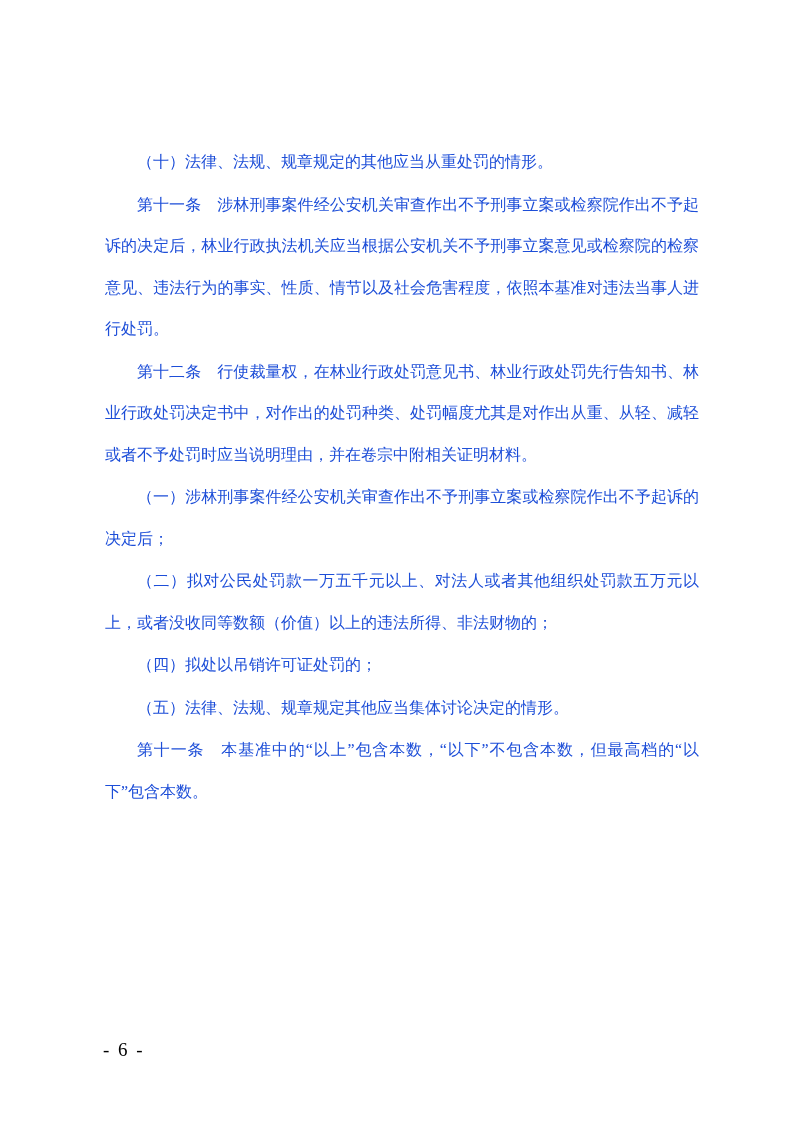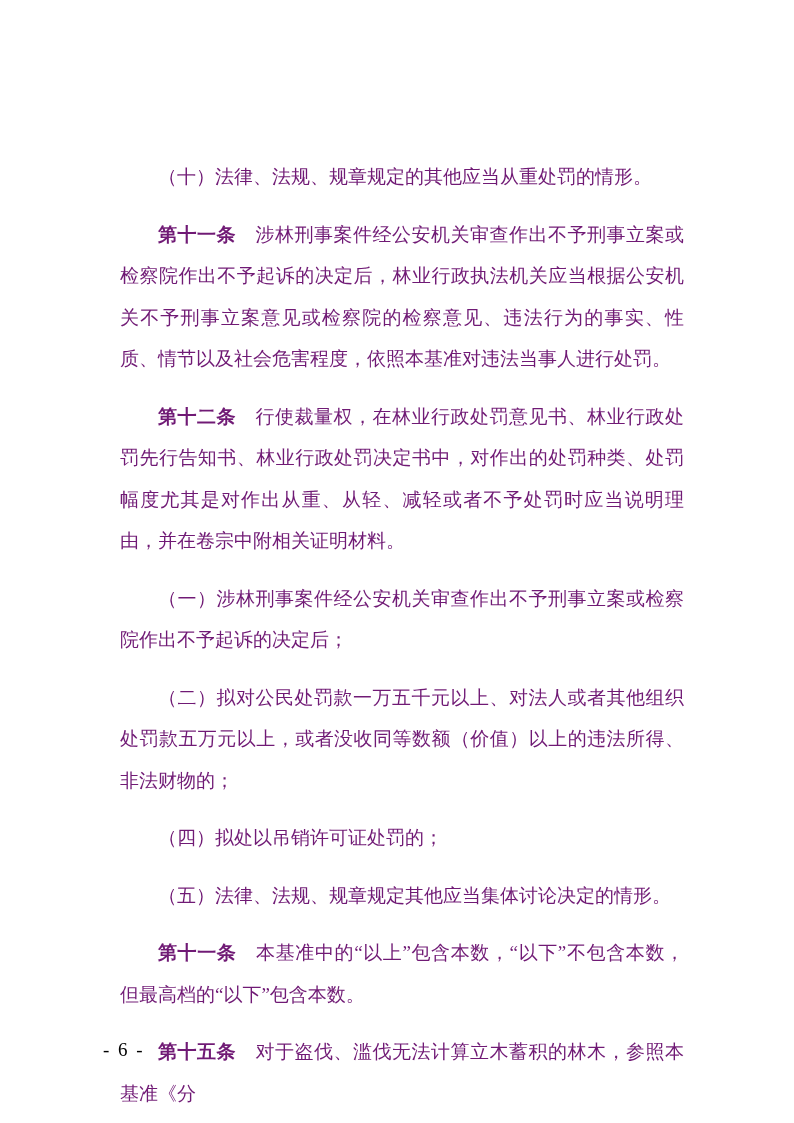--- a/index.html
+++ b/index.html
@@ -16,31 +16,31 @@
     font-family: "Liberation Serif", "DejaVu Serif", serif;
     color: #000000;
   }
   .doc-body {
     position: absolute;
     left: 104px;
     top: 140px;
     width: 596px;
   }
   .para {
-    margin: 16px;
+    margin: 1px;
     padding: 0;
-    font-size: 19px;
+    font-size: 16px;
     line-height: 41.5px;
     text-align: justify;
     text-indent: 2em;
-    color: #701a75;
+    color: #1d4ed8;
     word-break: break-all;
   }
   .term-bold {
-    font-weight: bold;
+    font-weight: normal;
   }
   .page-number {
     position: absolute;
     left: 103px;
     top: 1038px;
     font-size: 19px;
     line-height: 24px;
     color: #000000;
     letter-spacing: 2px;
   }
@@ -51,16 +51,15 @@
 <div class="page">
   <div class="doc-body" id="doc-body">
       <p class="para"><span>（十）法律、法规、规章规定的其他应当从重处罚的情形。</span></p>
       <p class="para"><span class="term-bold">第十一条</span><span>　涉林刑事案件经公安机关审查作出不予刑事立案或检察院作出不予起诉的决定后，林业行政执法机关应当根据公安机关不予刑事立案意见或检察院的检察意见、违法行为的事实、性质、情节以及社会危害程度，依照本基准对违法当事人进行处罚。</span></p>
       <p class="para"><span class="term-bold">第十二条</span><span>　行使裁量权，在林业行政处罚意见书、林业行政处罚先行告知书、林业行政处罚决定书中，对作出的处罚种类、处罚幅度尤其是对作出从重、从轻、减轻或者不予处罚时应当说明理由，并在卷宗中附相关证明材料。</span></p>
       <p class="para"><span>（一）涉林刑事案件经公安机关审查作出不予刑事立案或检察院作出不予起诉的决定后；</span></p>
       <p class="para"><span>（二）拟对公民处罚款一万五千元以上、对法人或者其他组织处罚款五万元以上，或者没收同等数额（价值）以上的违法所得、非法财物的；</span></p>
       <p class="para"><span>（四）拟处以吊销许可证处罚的；</span></p>
       <p class="para"><span>（五）法律、法规、规章规定其他应当集体讨论决定的情形。</span></p>
       <p class="para"><span class="term-bold">第十一条</span><span>　本基准中的“以上”包含本数，“以下”不包含本数，但最高档的“以下”包含本数。</span></p>
-      <p class="para"><span class="term-bold">第十五条</span><span>　对于盗伐、滥伐无法计算立木蓄积的林木，参照本基准《分</span></p>
     </div>
   <div class="page-number">- 6 -</div>
 </div>
 
 </body></html>

